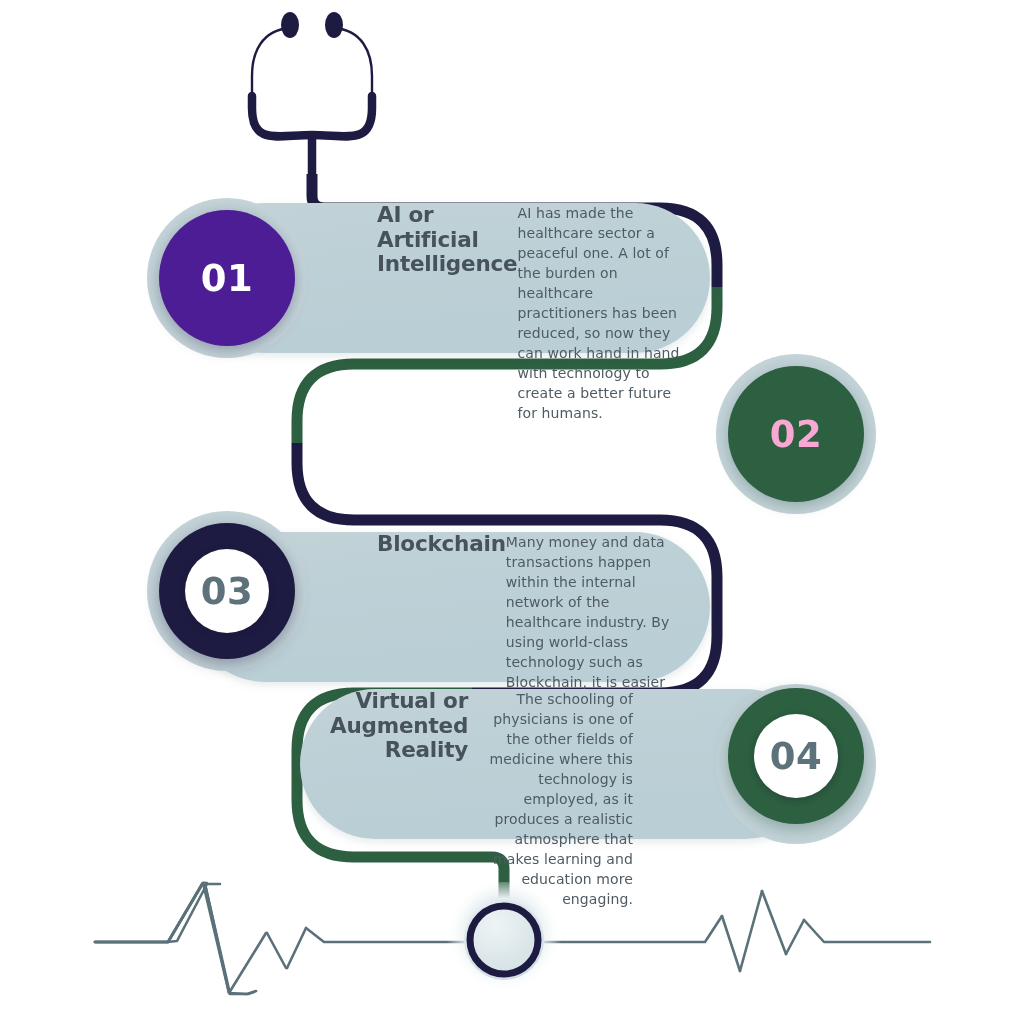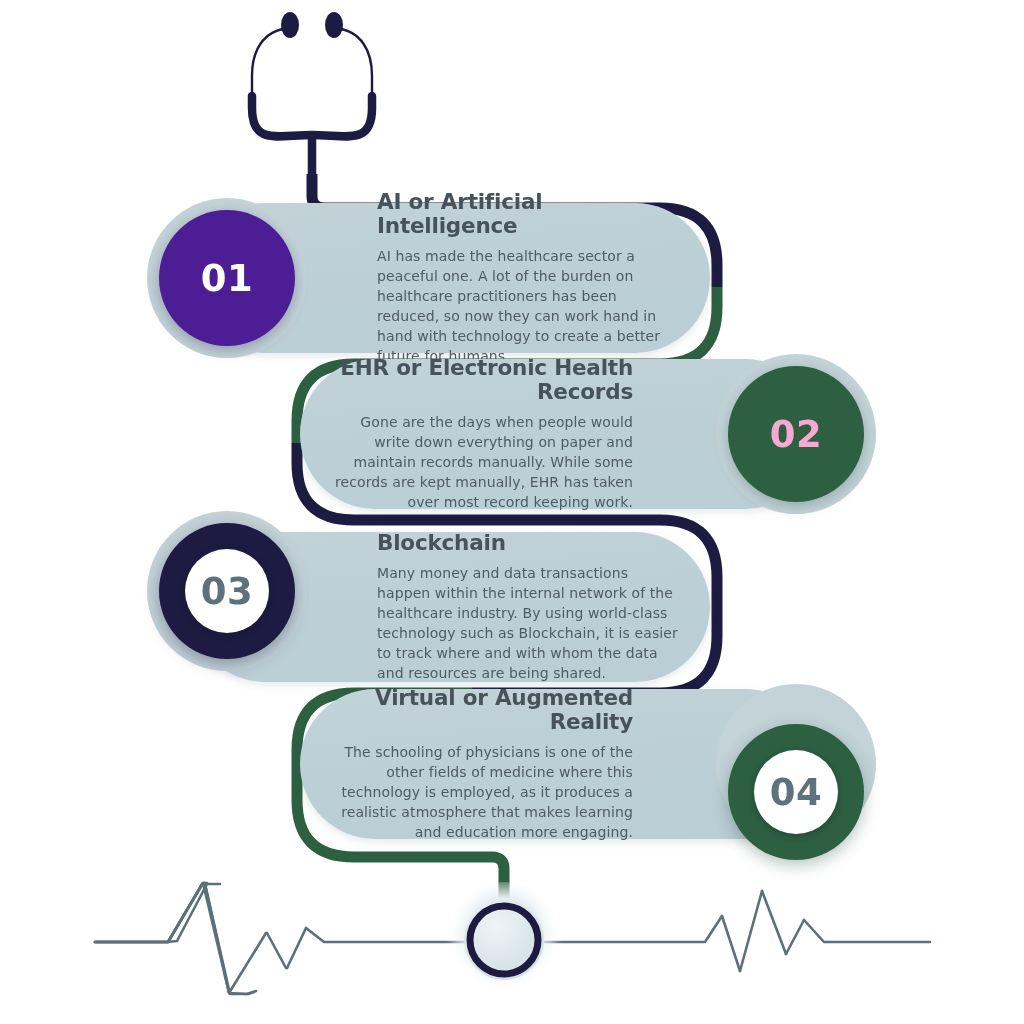--- a/index.html
+++ b/index.html
@@ -14,21 +14,21 @@
   
   .card{
     position:absolute;
     height:150px;
     border-radius:75px;
     background:linear-gradient(175deg,#c3d3d8 0%,#bcd0d6 38%,#b9ced5 100%);
     box-shadow:0 3px 9px rgba(60,90,100,.13);
   }
   .card-inner{
     position:absolute;top:0;left:0;right:0;bottom:0;
-    display:flex;flex-direction:column;justify-content:center;
+    display:flex;flex-direction:row;justify-content:center;
   }
   .card h3{
     margin:0 0 7px 0;
     font-size:21.5px;
     font-weight:700;
     letter-spacing:-.2px;
     color:#47525b;
     line-height:1.15;
   }
   .card p{
@@ -167,26 +167,20 @@
     <div class="card-inner txt-left">
       <h3>AI or Artificial Intelligence</h3>
       <p>AI has made the healthcare sector a peaceful one. A lot of the burden on healthcare practitioners has been reduced, so now they can work hand in hand with technology to create a better future for humans.</p>
     </div>
   </div>
   <div class="numcircle solid-navy" style="left:159px;top:210px;">
     <span>01</span>
   </div>
 
   <div class="halo" style="left:716px;top:354px;"></div>
-  <div class="card" style="left:300px;top:359px;width:520px;">
-    <div class="card-inner txt-right">
-      <h3>EHR or Electronic Health Records</h3>
-      <p>Gone are the days when people would write down everything on paper and maintain records manually. While some records are kept manually, EHR has taken over most record keeping work.</p>
-    </div>
-  </div>
   <div class="numcircle solid-green" style="left:728px;top:366px;">
     <span>02</span>
   </div>
 
   <div class="halo" style="left:147px;top:511px;"></div>
   <div class="card" style="left:190px;top:532px;width:520px;">
     <div class="card-inner txt-left">
       <h3>Blockchain</h3>
       <p>Many money and data transactions happen within the internal network of the healthcare industry. By using world-class technology such as Blockchain, it is easier to track where and with whom the data and resources are being shared.</p>
     </div>
@@ -195,17 +189,17 @@
     <span>03</span>
   </div>
 
   <div class="halo" style="left:716px;top:684px;"></div>
   <div class="card" style="left:300px;top:689px;width:520px;">
     <div class="card-inner txt-right">
       <h3>Virtual or Augmented Reality</h3>
       <p>The schooling of physicians is one of the other fields of medicine where this technology is employed, as it produces a realistic atmosphere that makes learning and education more engaging.</p>
     </div>
   </div>
-  <div class="numcircle ring-green" style="left:728px;top:724px;">
+  <div class="numcircle ring-green" style="left:728px;top:688px;">
     <span>04</span>
   </div>
 
 </div>
 
 </body></html>

